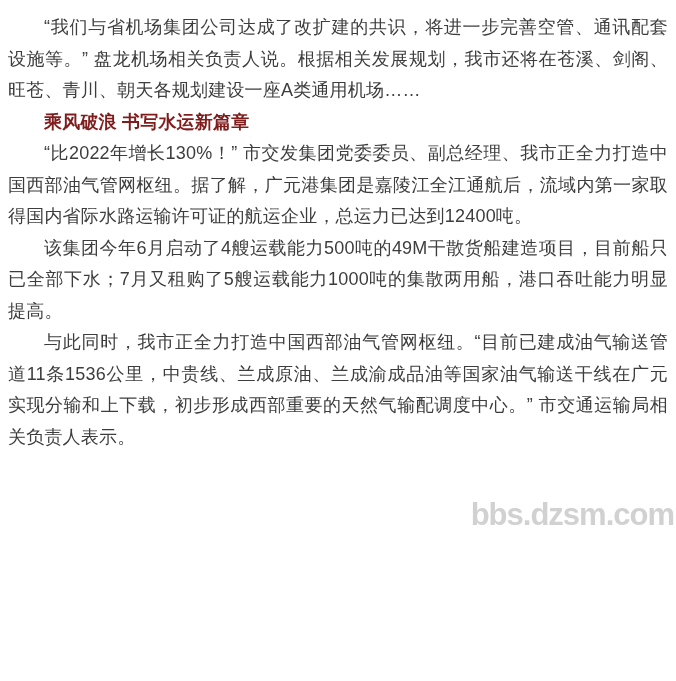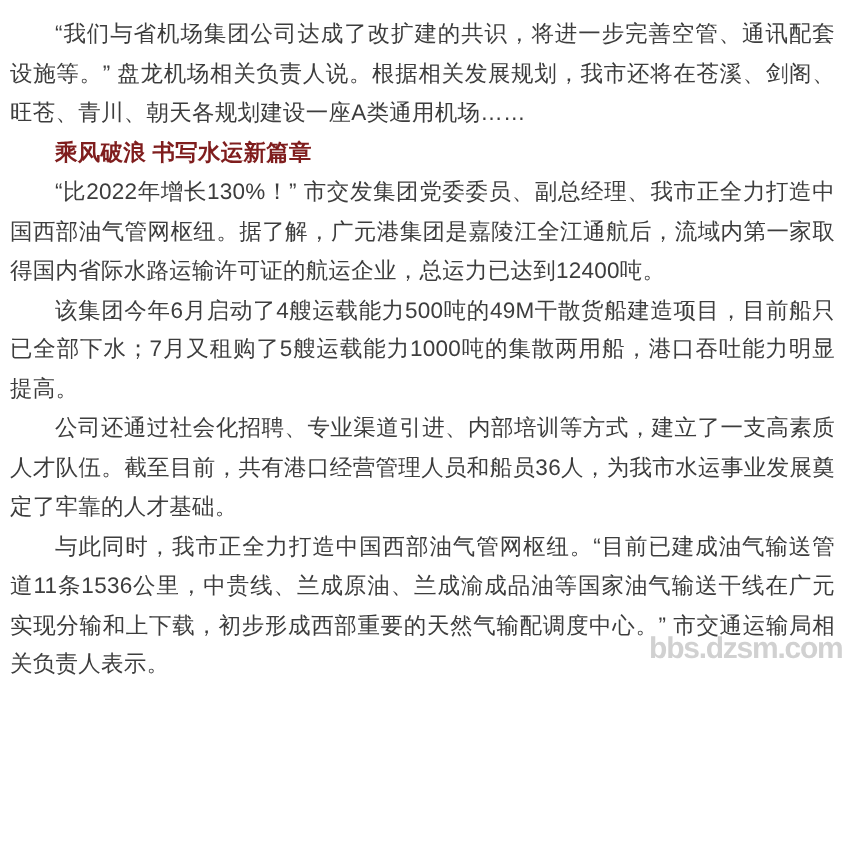--- a/index.html
+++ b/index.html
@@ -32,36 +32,35 @@
     text-indent: 2em;
   }
   .article p.heading {
     font-weight: bold;
     color: #7f1d1d;
   }
   .watermark {
     position: absolute;
     right: 2px;
     bottom: 0px;
-    font-size: 24px;
+    font-size: 31px;
     font-weight: bold;
     letter-spacing: -1px;
     color: rgba(198, 198, 198, 0.8);
     font-family: "Liberation Sans", "DejaVu Sans", sans-serif;
     pointer-events: none;
     white-space: nowrap;
   }
 </style>
 </head>
 <body>
 
 <div class="page">
   <div class="article">
     <p>“我们与省机场集团公司达成了改扩建的共识，将进一步完善空管、通讯配套设施等。” 盘龙机场相关负责人说。根据相关发展规划，我市还将在苍溪、剑阁、旺苍、青川、朝天各规划建设一座A类通用机场……</p>
     <p class="heading">乘风破浪 书写水运新篇章</p>
     <p>“比2022年增长130%！” 市交发集团党委委员、副总经理、我市正全力打造中国西部油气管网枢纽。据了解，广元港集团是嘉陵江全江通航后，流域内第一家取得国内省际水路运输许可证的航运企业，总运力已达到12400吨。</p>
     <p>该集团今年6月启动了4艘运载能力500吨的49M干散货船建造项目，目前船只已全部下水；7月又租购了5艘运载能力1000吨的集散两用船，港口吞吐能力明显提高。</p>
-    <p>公司还通过社会化招聘、专业渠道引进、内部培训等方式，建立了一支高素质人才队伍。截至目前，共有港口经营管理人员和船员36人，为我市水运事业发展奠定了牢靠的人才基础。</p>
     <p>与此同时，我市正全力打造中国西部油气管网枢纽。“目前已建成油气输送管道11条1536公里，中贵线、兰成原油、兰成渝成品油等国家油气输送干线在广元实现分输和上下载，初步形成西部重要的天然气输配调度中心。” 市交通运输局相关负责人表示。</p>
   </div>
 
   <div class="watermark">bbs.dzsm.com</div>
 </div>
 
 </body></html>

